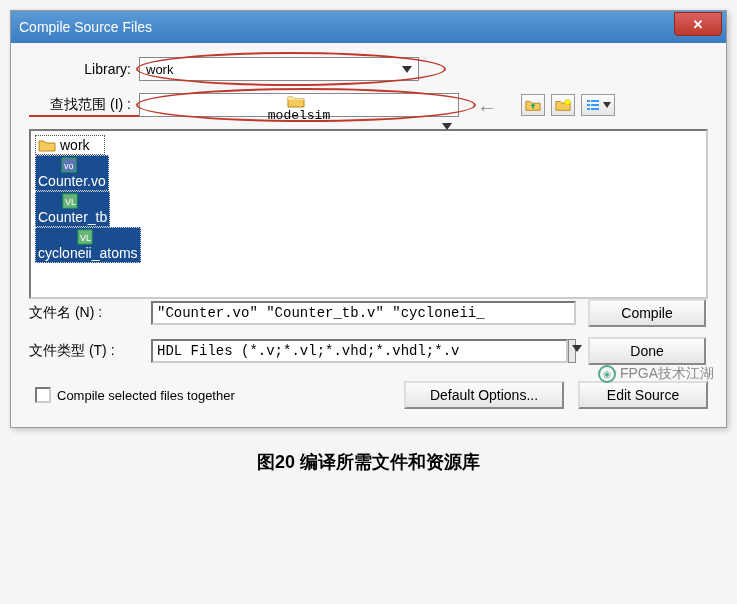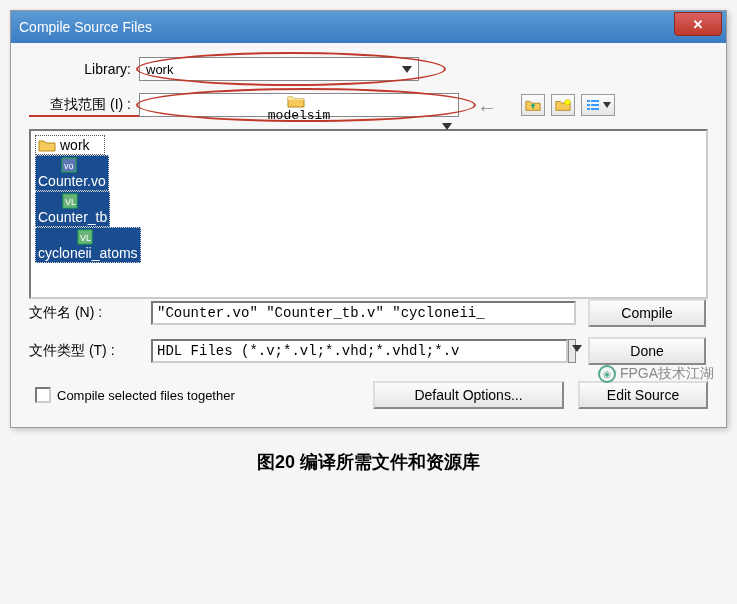--- a/index.html
+++ b/index.html
@@ -337,21 +337,21 @@
       </div>
       <button class="win-btn">Done</button>
     </div>
 
     <div class="bottom-row2">
       <div class="checkbox-wrap">
         <div class="checkbox"></div>
         <span>Compile selected files together</span>
       </div>
       <div style="flex:1"></div>
-      <button class="win-btn" style="width:191px">Default Options...</button>
+      <button class="win-btn" style="width:160px">Default Options...</button>
       <button class="win-btn" style="width:130px">Edit Source</button>
     </div>
 
     <div class="watermark">
       <span class="wm-icon">❀</span>
       <span>FPGA技术江湖</span>
     </div>
   </div>
 </div>
 

